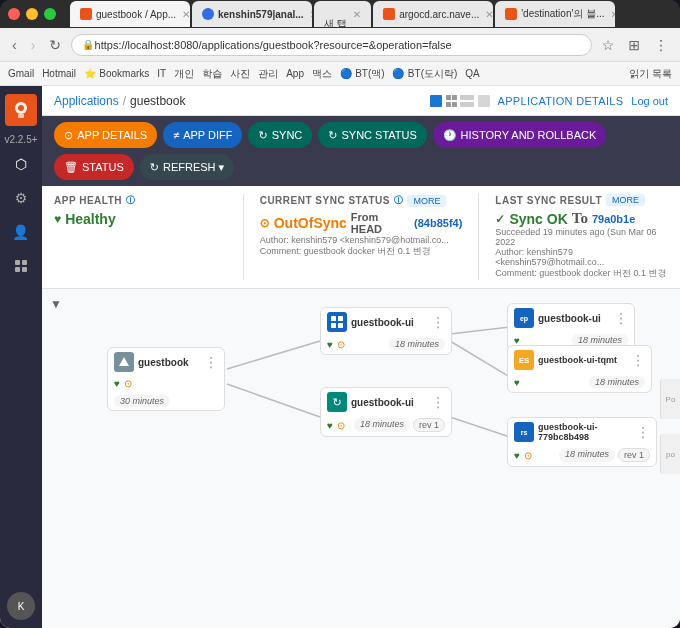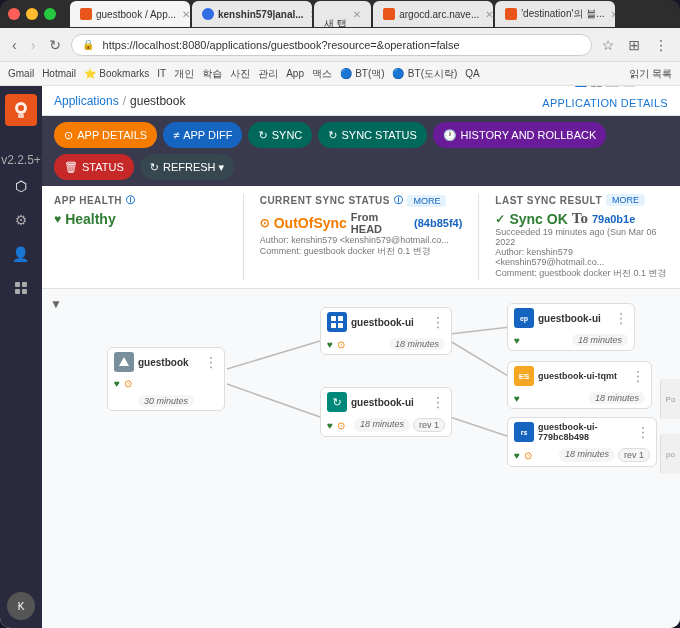--- a/index.html
+++ b/index.html
@@ -22,21 +22,21 @@
     .nav-btn { background: none; border: none; color: #666; font-size: 14px; cursor: pointer; padding: 2px 4px; }
     .nav-btn:disabled { color: #bbb; }
     .address-bar { flex: 1; background: white; border: 1px solid #ccc; border-radius: 12px; height: 22px; padding: 0 10px; font-size: 11px; color: #333; display: flex; align-items: center; }
     .bookmarks-bar { background: #f5f5f5; height: 24px; display: flex; align-items: center; padding: 0 8px; gap: 8px; font-size: 11px; color: #333; border-bottom: 1px solid #e0e0e0; overflow: hidden; }
     .bm-item { color: #444; font-size: 10px; white-space: nowrap; cursor: pointer; }
 
     
     .app-container { background: #f5f5f5; flex: 1; display: flex; overflow: hidden; }
     .left-sidebar { width: 42px; background: #2a2a3e; display: flex; flex-direction: column; align-items: center; padding: 8px 0; gap: 4px; flex-shrink: 0; }
     .sidebar-logo { width: 32px; height: 32px; background: #e8541a; border-radius: 4px; display: flex; align-items: center; justify-content: center; color: white; font-size: 10px; font-weight: bold; margin-bottom: 4px; }
-    .sidebar-version { color: #aaa; font-size: 12px; margin-top: 19px; }
+    .sidebar-version { color: #aaa; font-size: 10px; }
     .sidebar-icon { width: 30px; height: 30px; display: flex; align-items: center; justify-content: center; color: #aaa; font-size: 14px; border-radius: 4px; cursor: pointer; }
     .sidebar-icon.active { color: white; }
     .sidebar-avatar { width: 28px; height: 28px; background: #555; border-radius: 50%; display: flex; align-items: center; justify-content: center; color: white; font-size: 10px; margin-top: auto; }
 
     
     .main-content { flex: 1; display: flex; flex-direction: column; overflow: hidden; }
     .breadcrumb-bar { background: white; padding: 6px 12px; display: flex; align-items: center; justify-content: space-between; border-bottom: 1px solid #e0e0e0; height: 30px; }
     .breadcrumb { display: flex; align-items: center; gap: 4px; font-size: 12px; }
     .breadcrumb-link { color: #1976d2; cursor: pointer; }
     .breadcrumb-sep { color: #999; }
@@ -124,21 +124,21 @@
       </div>
     </div>
   </div>
 
   <div class="nav-bar">
     <button class="nav-btn">‹</button>
     <button class="nav-btn" disabled="">›</button>
     <button class="nav-btn">↻</button>
     <div class="address-bar">
       <span style="color:#999;font-size:10px;">🔒</span>
-      <span style="margin-left:8px;">https://localhost:8080/applications/guestbook?resource=&amp;operation=false</span>
+      <span style="margin-left:0;">https://localhost:8080/applications/guestbook?resource=&amp;operation=false</span>
     </div>
     <button class="nav-btn">☆</button>
     <button class="nav-btn">⊞</button>
     <button class="nav-btn">⋮</button>
   </div>
 
   <div class="bookmarks-bar">
     <span class="bm-item">Gmail</span>
     <span class="bm-item">Hotmail</span>
     <span class="bm-item">⭐ Bookmarks</span>
@@ -181,21 +181,21 @@
     </div>
 
     <div class="main-content">
 
       <div class="breadcrumb-bar">
         <div class="breadcrumb">
           <span class="breadcrumb-link">Applications</span>
           <span class="breadcrumb-sep">/</span>
           <span class="breadcrumb-current">guestbook</span>
         </div>
-        <div style="display:flex;align-items:center;gap:8px;flex-direction:column;">
+        <div style="display:flex;align-items:center;gap:8px;">
           <svg width="60" height="16" viewBox="0 0 60 16">
             <rect x="0" y="2" width="12" height="12" rx="1" fill="#1976d2"></rect>
             <rect x="16" y="2" width="5" height="5" rx="0.5" fill="#999"></rect>
             <rect x="22" y="2" width="5" height="5" rx="0.5" fill="#999"></rect>
             <rect x="16" y="9" width="5" height="5" rx="0.5" fill="#999"></rect>
             <rect x="22" y="9" width="5" height="5" rx="0.5" fill="#999"></rect>
             <rect x="30" y="2" width="14" height="5" rx="1" fill="#999" opacity="0.5"></rect>
             <rect x="30" y="9" width="14" height="5" rx="1" fill="#999" opacity="0.5"></rect>
             <rect x="48" y="2" width="12" height="12" rx="1" fill="#999" opacity="0.4"></rect>
           </svg>
@@ -318,21 +318,21 @@
                 <polygon points="6,1 11,10 1,10"></polygon>
               </svg>
             </div>
             <span class="node-name">guestbook</span>
             <span class="node-menu">⋮</span>
           </div>
           <div class="node-status">
             <span class="status-dot-green">♥</span>
             <span class="status-dot-yellow">⊙</span>
           </div>
-          <div style="padding:2px 6px 4px;text-align:center;">
+          <div style="padding:2px 6px 4px;">
             <span class="node-badge">30 minutes</span>
           </div>
         </div>
 
         <div class="node" style="left:278px;top:18px;width:132px;">
           <div class="node-header">
             <div class="node-icon node-icon-blue" style="font-size:7px;font-weight:bold;">
               <svg width="14" height="14" viewBox="0 0 14 14" fill="white">
                 <rect x="1" y="1" width="5" height="5" rx="0.5"></rect>
                 <rect x="8" y="1" width="5" height="5" rx="0.5"></rect>
@@ -373,21 +373,21 @@
             <div class="node-icon node-icon-blue" style="font-size:7px;font-weight:bold;">ep</div>
             <span class="node-name">guestbook-ui</span>
             <span class="node-menu">⋮</span>
           </div>
           <div class="node-status">
             <span class="status-dot-green">♥</span>
             <span style="margin-left:auto;" class="node-badge">18 minutes</span>
           </div>
         </div>
 
-        <div class="node" style="left:465px;top:72px;width:145px;">
+        <div class="node" style="left:465px;top:56px;width:145px;">
           <div class="node-header">
             <div class="node-icon node-icon-es">ES</div>
             <span class="node-name" style="font-size:9px;">guestbook-ui-tqmt</span>
             <span class="node-menu">⋮</span>
           </div>
           <div class="node-status">
             <span class="status-dot-green">♥</span>
             <span style="margin-left:auto;" class="node-badge">18 minutes</span>
           </div>
         </div>

